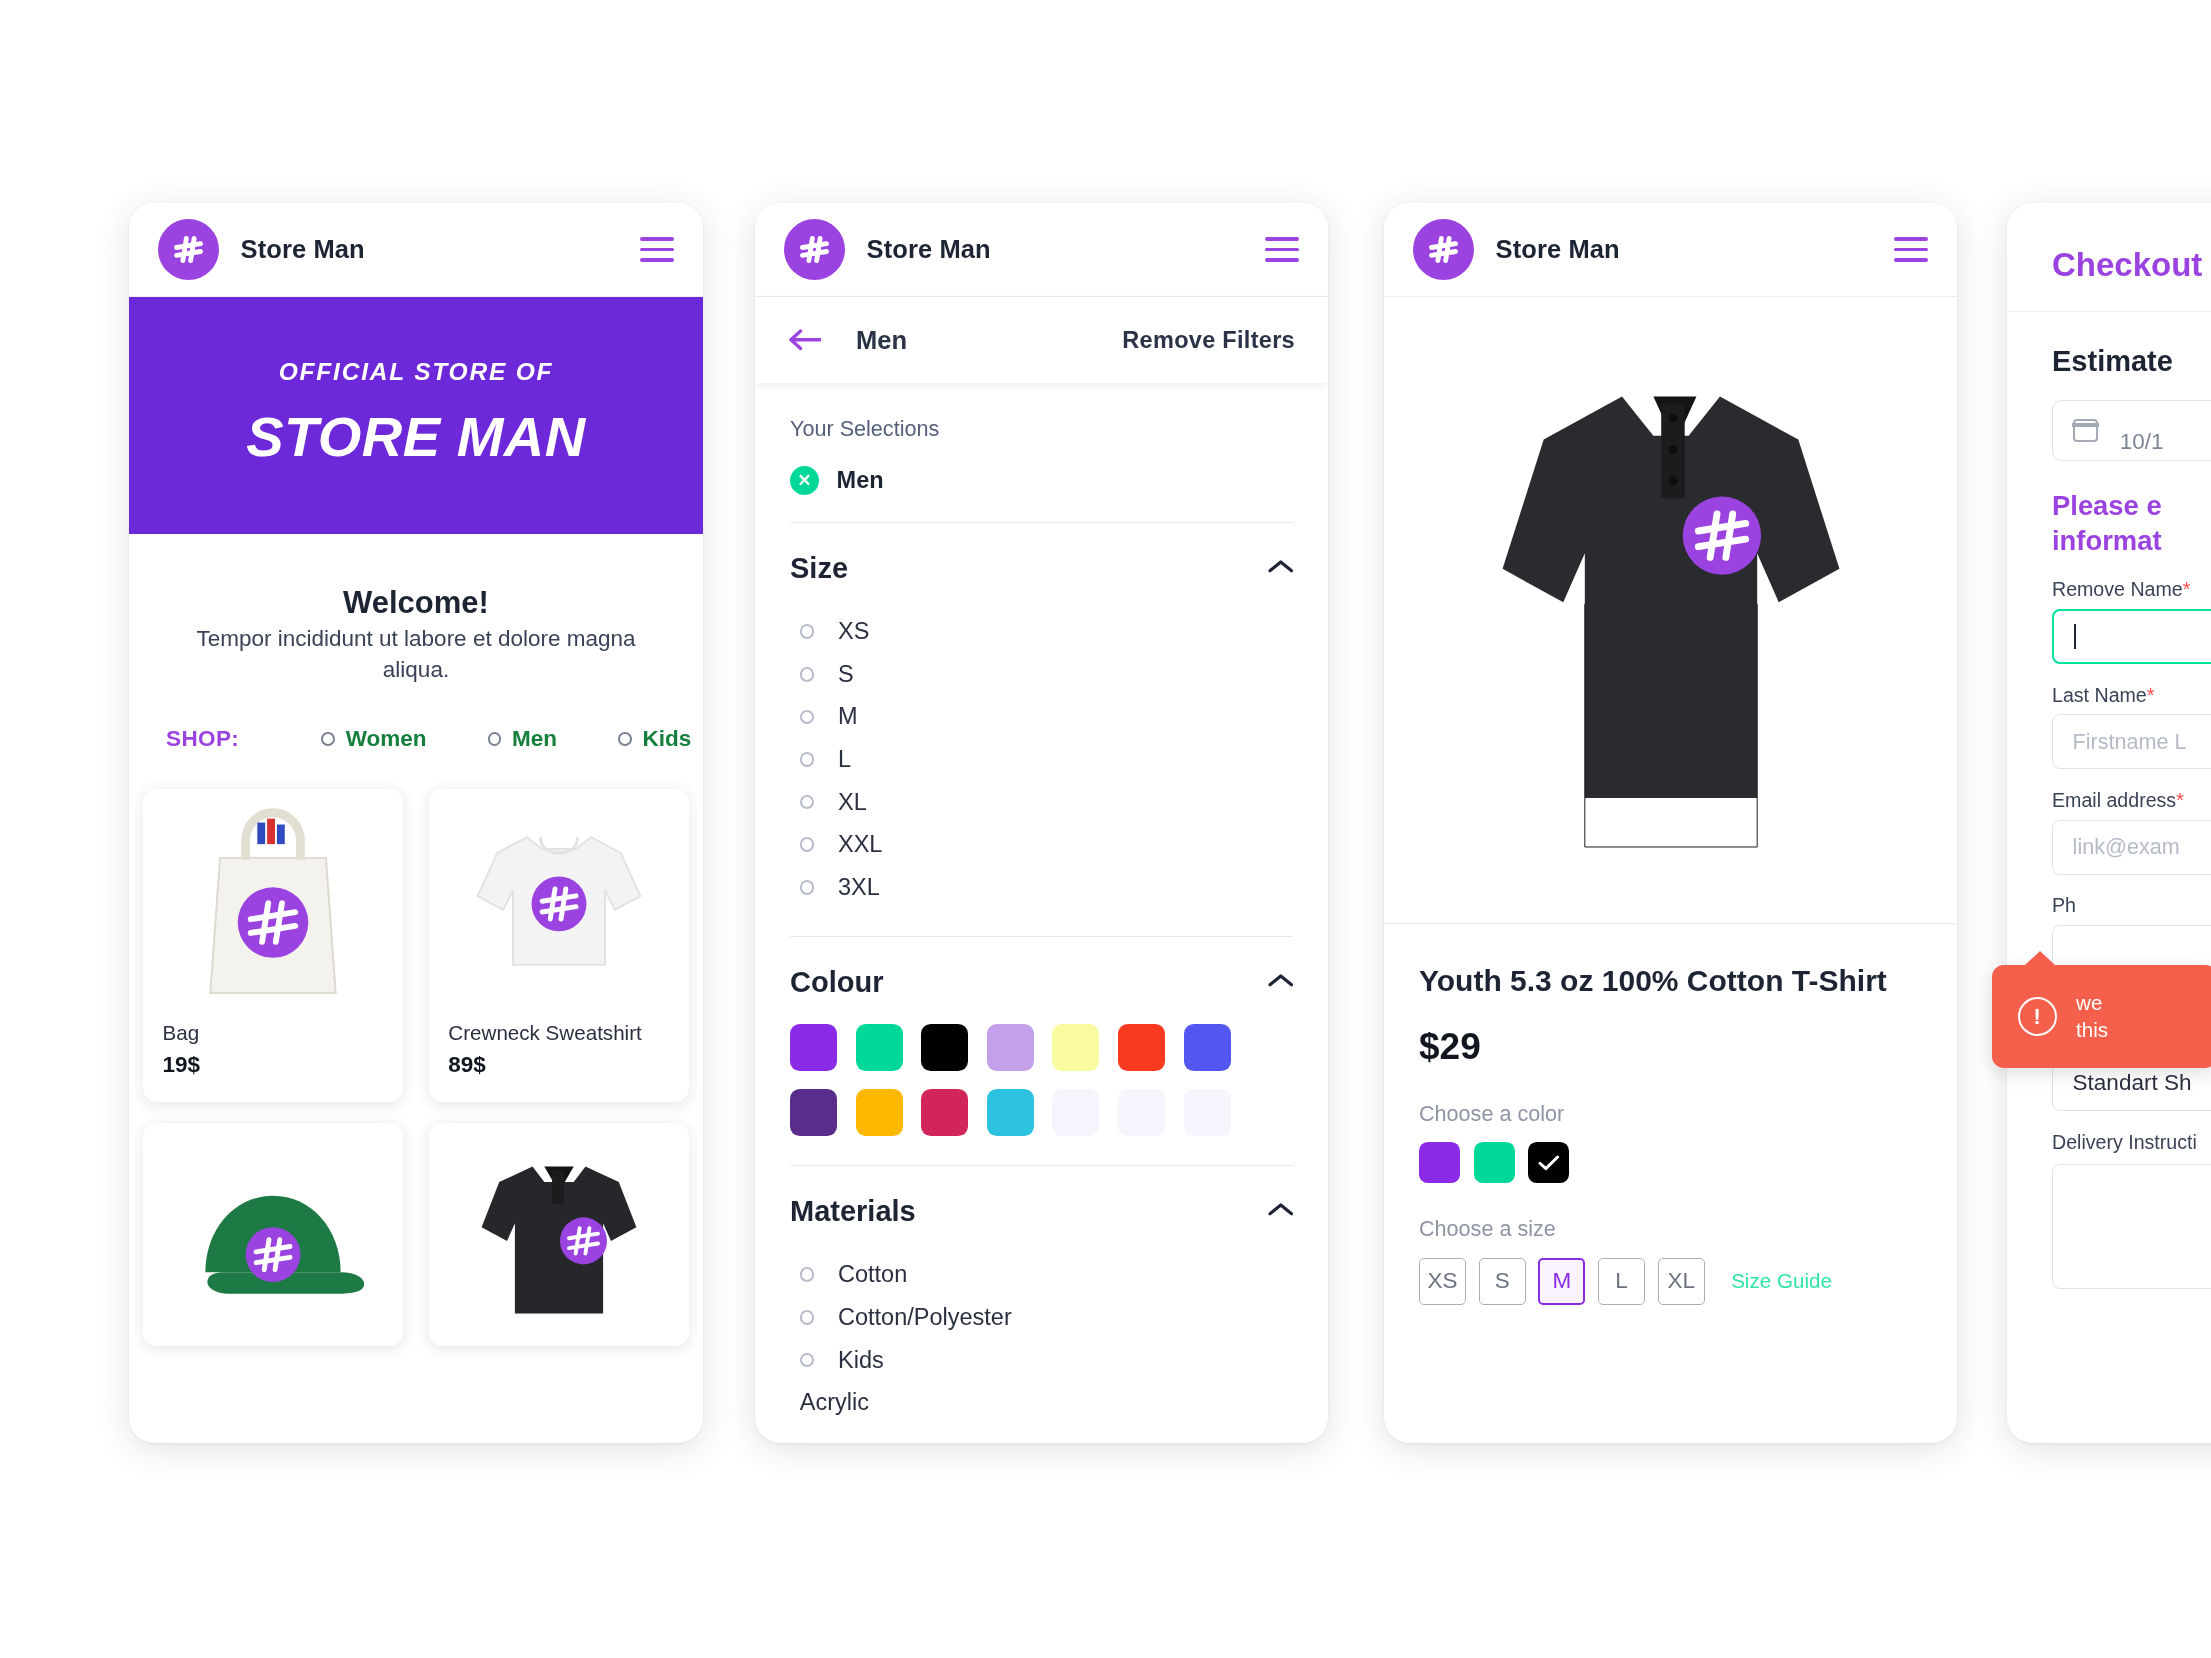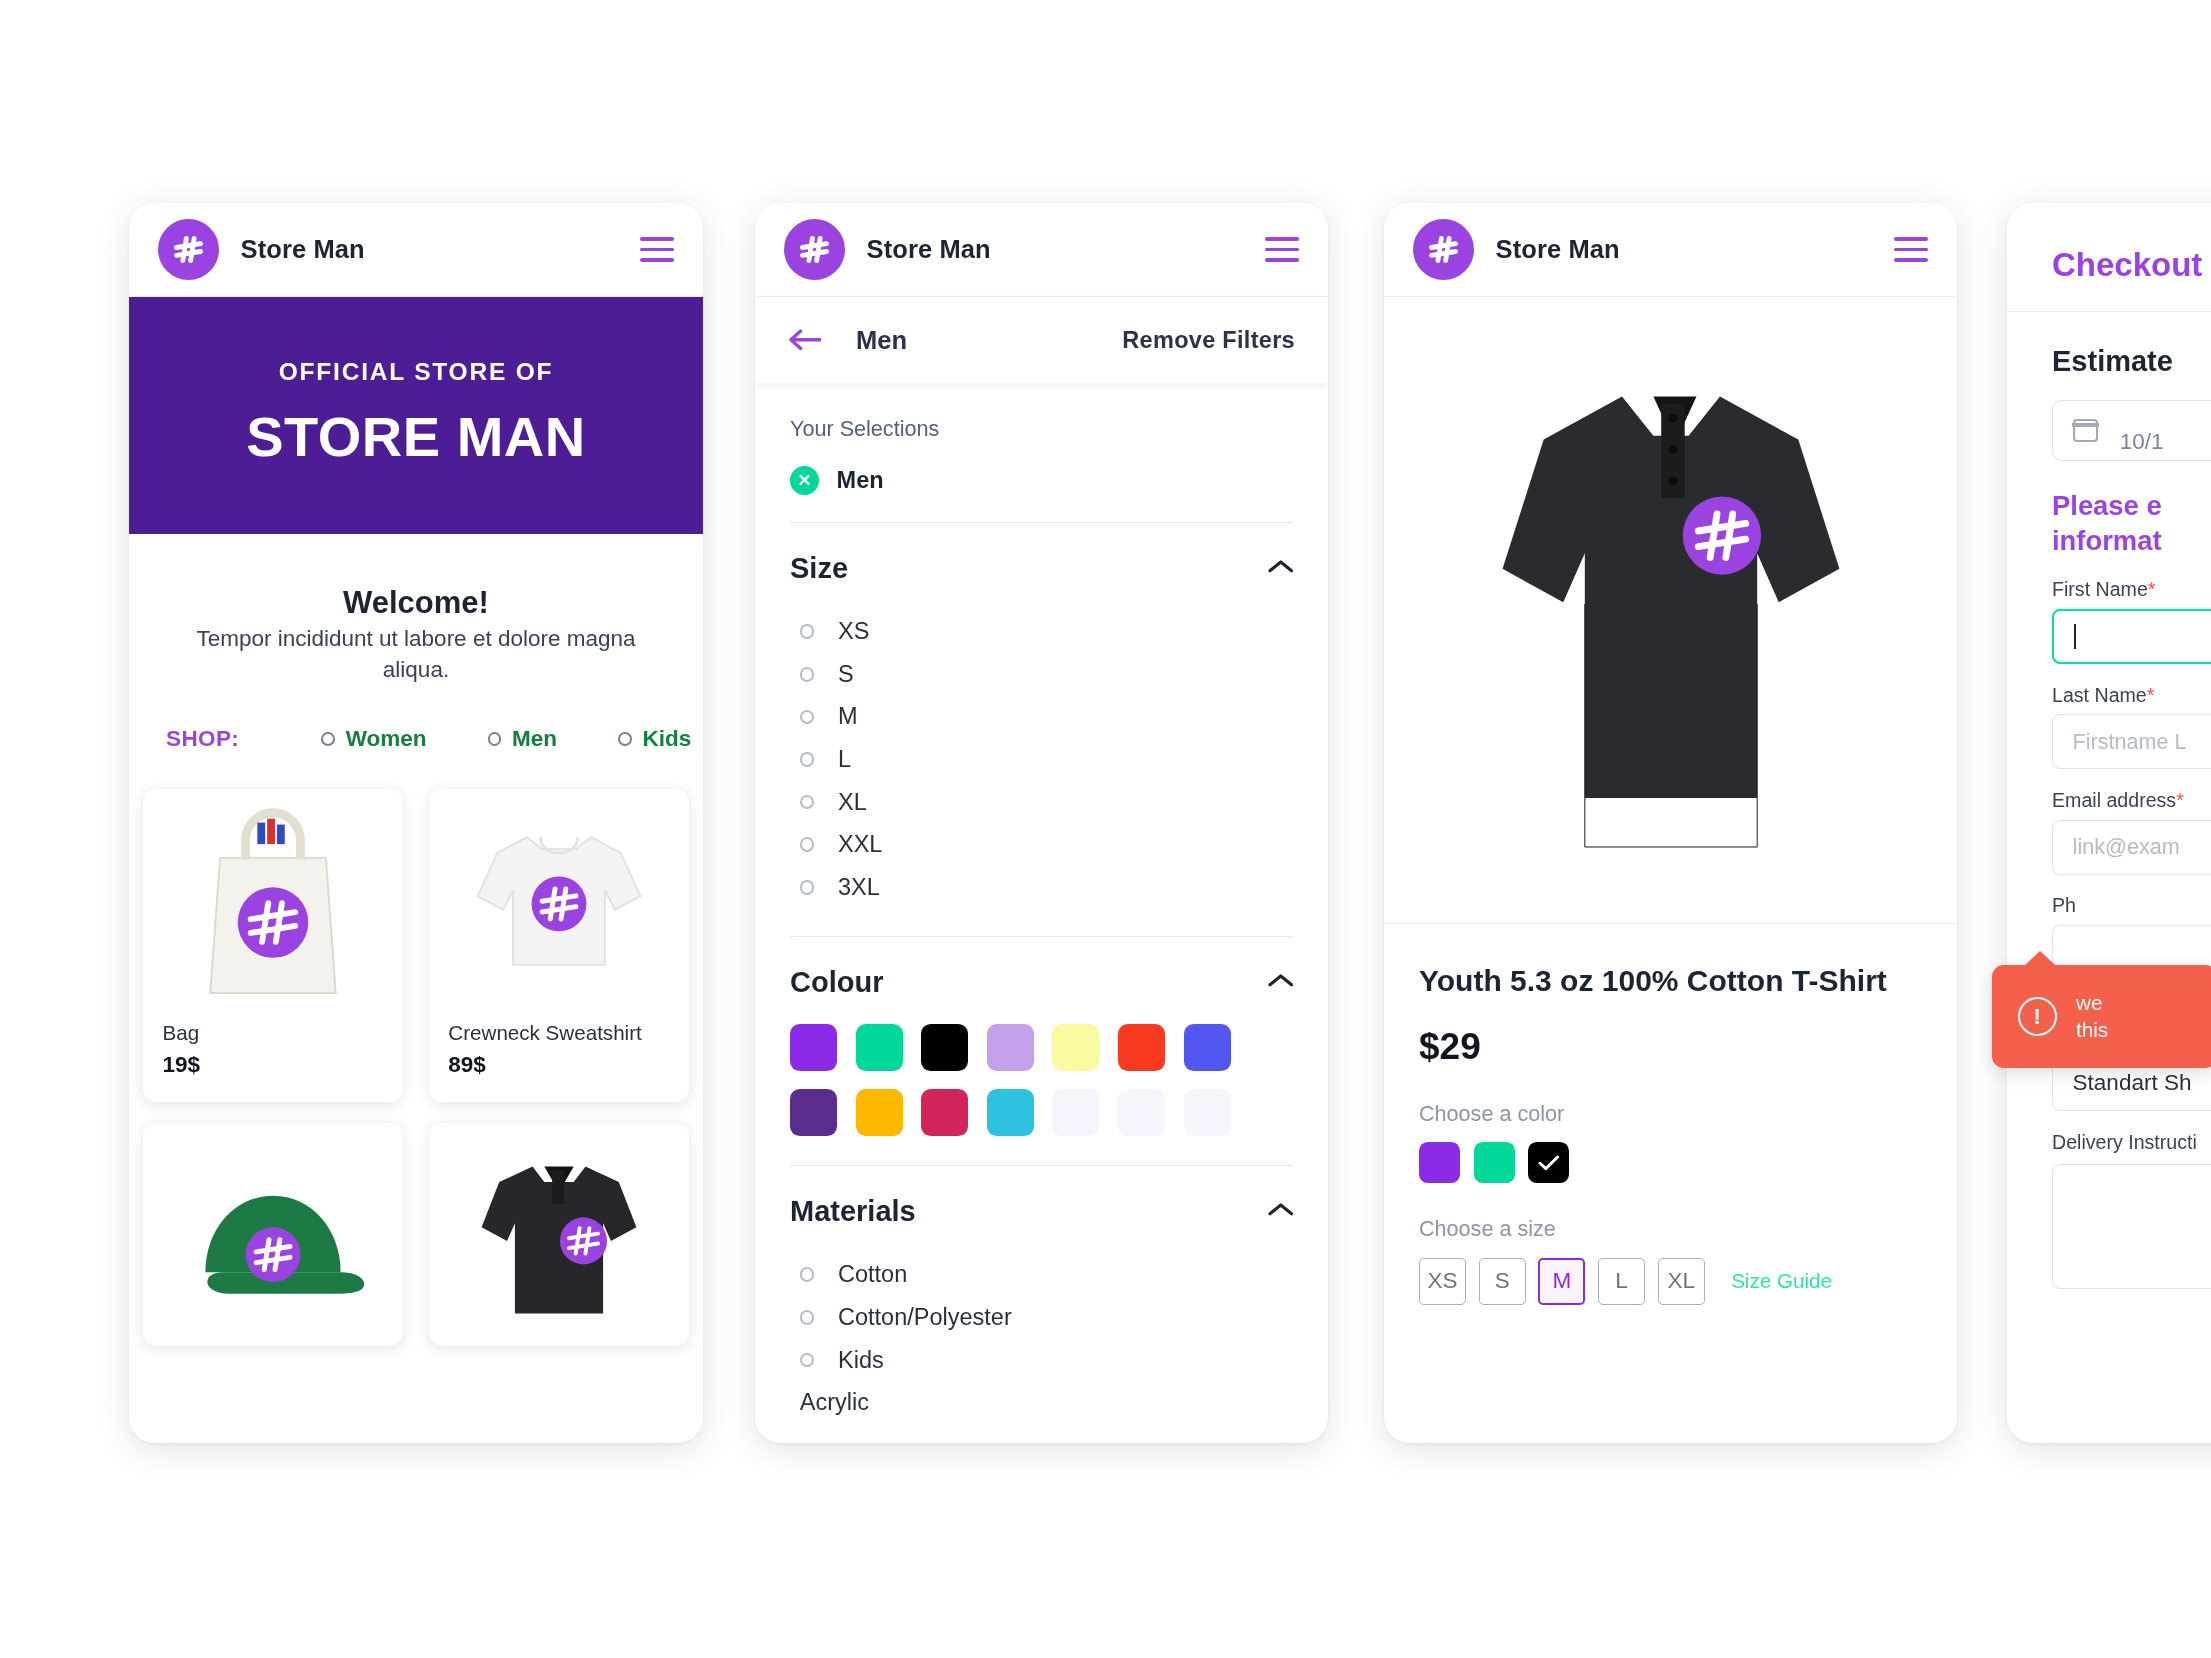--- a/index.html
+++ b/index.html
@@ -43,24 +43,25 @@
     margin-left: 21.6px;
     font-size: 25.5px; font-weight: 700; color: #1d2433;
     letter-spacing: 0.1px;
   }
   .hamburger { margin-left: auto; display:flex; flex-direction:column; gap:6.9px; cursor:pointer; }
   .hamburger span { display:block; width:34px; height:3.9px; border-radius:2px; background:#9B43E0; }
 
   
   #card-home { left: 129px; top: 203px; width: 574px; height: 1240px; }
   .hero {
-    background: #4c1d95;
+    background: #6d28d9;
     color: #fff;
     text-align: center;
     padding: 61px 19.6px 65px;
+    font-style: italic;
   }
   .hero-kicker {
     font-size: 24.5px; font-weight: 700; letter-spacing: 1.8px;
   }
   .hero-title {
     margin-top: 17.6px;
     font-size: 56px; font-weight: 700; letter-spacing: 0.5px;
   }
   .welcome {
     text-align:center;
@@ -548,21 +549,21 @@
     <div class="co-body">
       <div class="co-h2">Estimate</div>
       <div class="co-date">
         <span class="cal"></span>
         <span class="val">10/1</span>
       </div>
 
       <div class="co-please">Please e<br>informat</div>
 
       <div class="fld">
-        <div class="lab"><span>First Name</span><span class="req">*</span></div>
+        <div class="lab"><span>Remove Name</span><span class="req">*</span></div>
         <div class="inp focus">
             <span class="caret"></span>
           </div>
       </div>
 
       <div class="fld">
         <div class="lab"><span>Last Name</span><span class="req">*</span></div>
         <div class="inp">Firstname L</div>
       </div>
 

